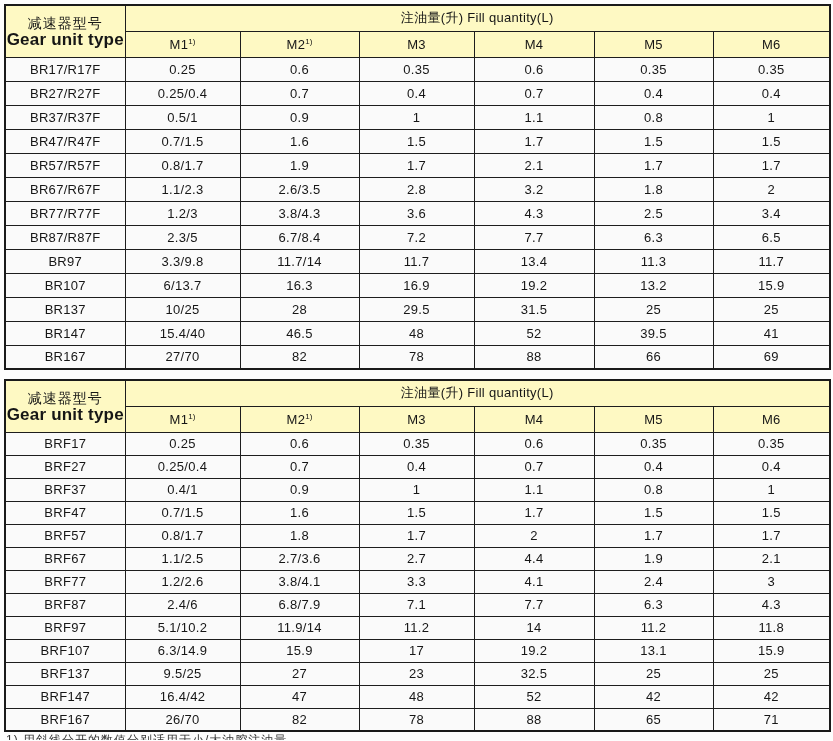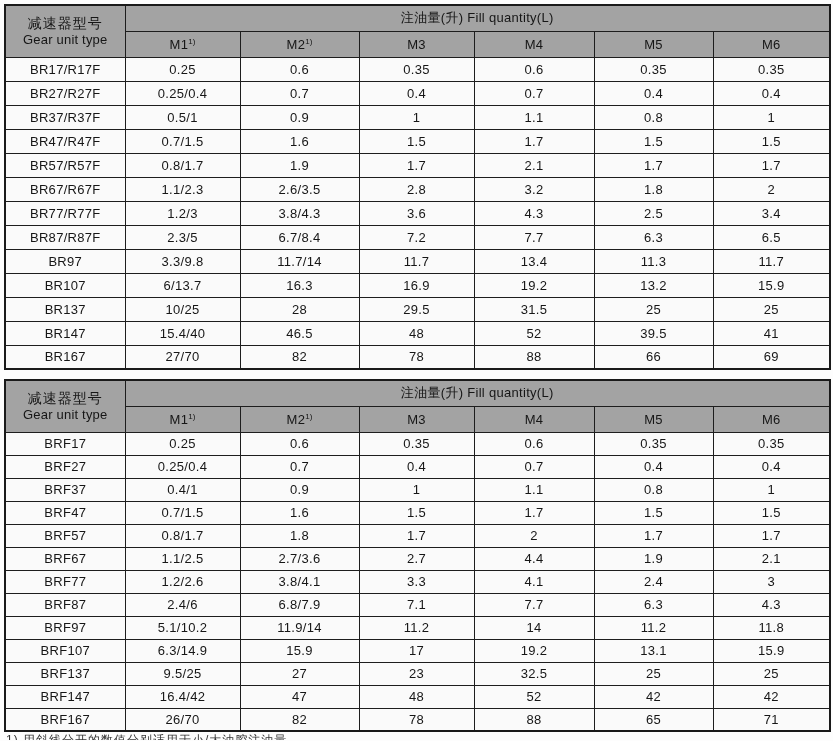--- a/index.html
+++ b/index.html
@@ -29,27 +29,27 @@
     text-align: center;
     vertical-align: middle;
     padding: 0;
     font-weight: normal;
     font-size: 13px;
     letter-spacing: 0.3px;
     overflow: hidden;
     white-space: nowrap;
   }
   table.fill-table { border: 2px solid #1a1a1a; }
-  table.fill-table thead th { background: #a3a3a3; }
+  table.fill-table thead th { background: #fef9c3; }
   table.fill-table thead tr { height: 26px; }
   table.fill-table.t1 tbody tr { height: 24px; }
   table.fill-table.t2 tbody tr { height: 23px; }
   table.fill-table tbody td { background: #fafafa; }
   .type-head .zh { font-size: 14px; line-height: 17px; letter-spacing: 1px; }
-  .type-head .en { font-size: 13px; line-height: 15px; letter-spacing: 0.2px; }
+  .type-head .en { font-size: 17px; line-height: 15px; letter-spacing: 0.2px; font-weight: bold; }
   .col-head sup {
     font-size: 8px;
     vertical-align: super;
     line-height: 0;
     letter-spacing: 0;
   }
   .footnote {
     margin-top: 2px;
     margin-left: 2px;
     height: 6px;

